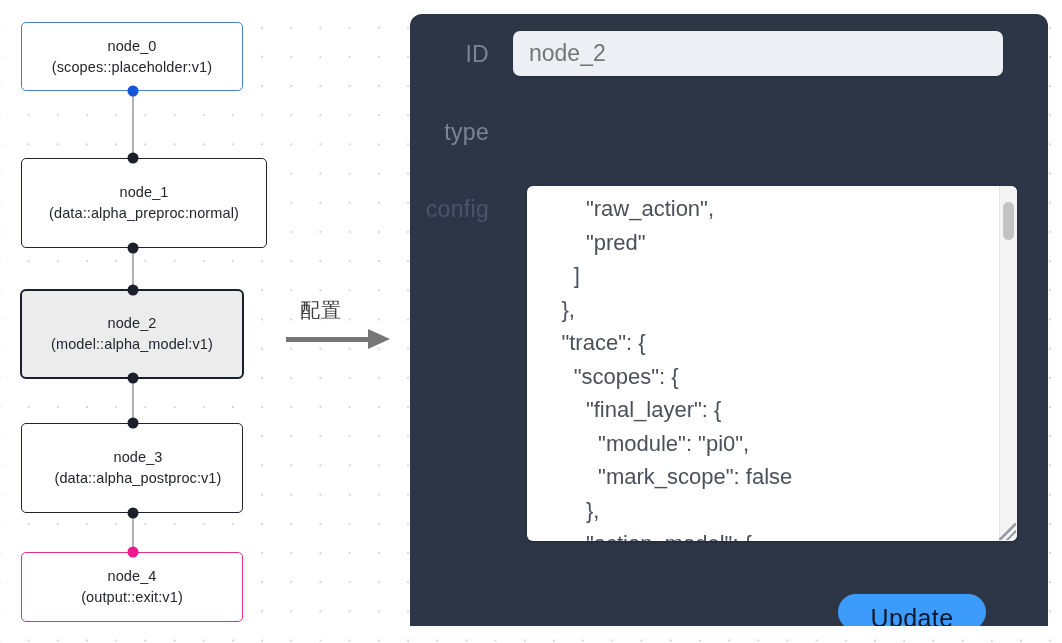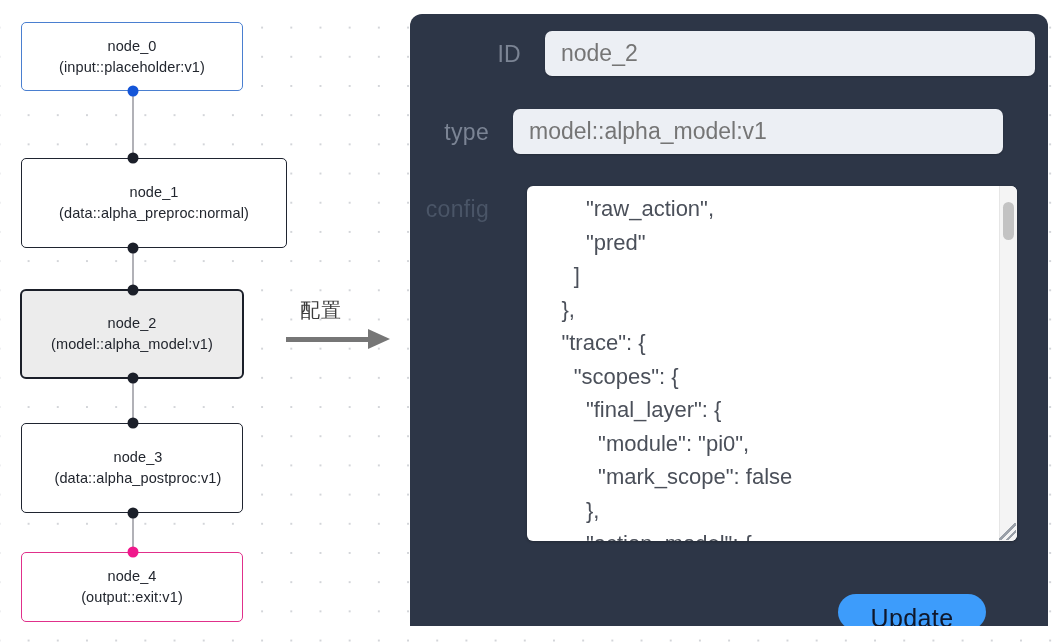--- a/index.html
+++ b/index.html
@@ -243,25 +243,25 @@
 <div id="root">
 
   <div class="canvas">
 
     <div class="edge" style="left:133px; top:90px; height:70px;"></div>
     <div class="edge" style="left:133px; top:247px; height:44px;"></div>
     <div class="edge" style="left:133px; top:377px; height:44px;"></div>
     <div class="edge" style="left:133px; top:512px; height:40px;"></div>
 
     <div class="node input-node" style="left:21px; top:22px; width:222px; height:69px;">
-      <span class="lbl"><span>node_0</span><br><span>(input::placeholder:v1)</span></span>
+      <span class="lbl"><span>node_0</span><br><span>(scopes::placeholder:v1)</span></span>
     </div>
     <div class="handle blue" style="left:133px; top:91px;"></div>
 
-    <div class="node" style="left:21px; top:158px; width:266px; height:90px;">
+    <div class="node" style="left:21px; top:158px; width:246px; height:90px;">
       <span class="lbl"><span>node_1</span><br><span>(data::alpha_preproc:normal)</span></span>
     </div>
     <div class="handle" style="left:133px; top:158px;"></div>
     <div class="handle" style="left:133px; top:248px;"></div>
 
     <div class="node selected" style="left:20px; top:289px; width:224px; height:90px;">
       <span class="lbl"><span>node_2</span><br><span>(model::alpha_model:v1)</span></span>
     </div>
     <div class="handle" style="left:133px; top:290px;"></div>
     <div class="handle" style="left:133px; top:378px;"></div>
@@ -279,28 +279,27 @@
 
     <div class="arrow-group">
       <div class="arrow-label">配置</div>
       <div class="arrow-shaft"></div>
       <div class="arrow-head"></div>
     </div>
   </div>
 
   <div class="panel">
 
-    <div class="field-row" style="left:0px; top:17px;margin-left:32px;">
+    <div class="field-row" style="left:0px; top:17px;">
       <div class="field-label">ID</div>
       <input class="text-input" type="text" placeholder="node_2" style="">
     </div>
 
     <div class="field-row" style="left:0px; top:95px;">
       <div class="field-label">type</div>
-      <input class="text-input" type="text" placeholder="model::alpha_model:v1" style="">
     </div>
 
     <div class="field-row" style="left:0px; top:172px;gap:14px;">
       <div class="field-label muted">config</div>
       <div class="config-box">
         <pre class="config-text">        "raw_action",
         "pred"
       ]
     },
     "trace": {

